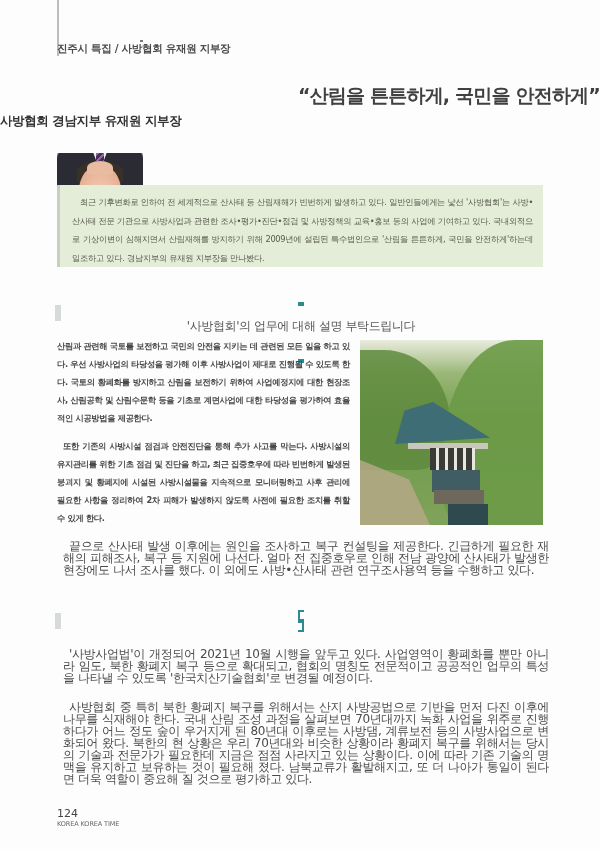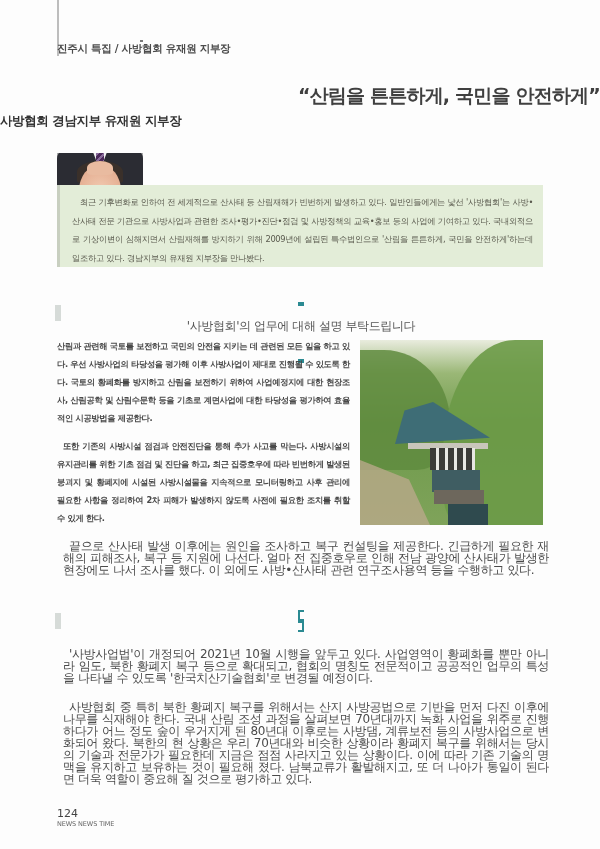--- a/index.html
+++ b/index.html
@@ -107,14 +107,14 @@
   <div style="width:22px"></div>
   <div class="rb"></div>
   <div class="fill"></div>
 </div>
 
 <div class="full" style="top:648px;">'사방사업법'이 개정되어 2021년 10월 시행을 앞두고 있다. 사업영역이 황폐화를 뿐만 아니라 임도, 북한 황폐지 복구 등으로 확대되고, 협회의 명칭도 전문적이고 공공적인 업무의 특성을 나타낼 수 있도록 '한국치산기술협회'로 변경될 예정이다.</div>
 <div class="full" style="top:701px;">사방협회 중 특히 북한 황폐지 복구를 위해서는 산지 사방공법으로 기반을 먼저 다진 이후에 나무를 식재해야 한다. 국내 산림 조성 과정을 살펴보면 70년대까지 녹화 사업을 위주로 진행하다가 어느 정도 숲이 우거지게 된 80년대 이후로는 사방댐, 계류보전 등의 사방사업으로 변화되어 왔다. 북한의 현 상황은 우리 70년대와 비슷한 상황이라 황폐지 복구를 위해서는 당시의 기술과 전문가가 필요한데 지금은 점점 사라지고 있는 상황이다. 이에 따라 기존 기술의 명맥을 유지하고 보유하는 것이 필요해 졌다. 남북교류가 활발해지고, 또 더 나아가 통일이 된다면 더욱 역할이 중요해 질 것으로 평가하고 있다.</div>
 
 <div class="footer">
   <span class="num">124</span>
-  <span class="mag">NEWS NEWS TIME</span>
+  <span class="mag">KOREA KOREA TIME</span>
 </div>
 
 </body></html>

